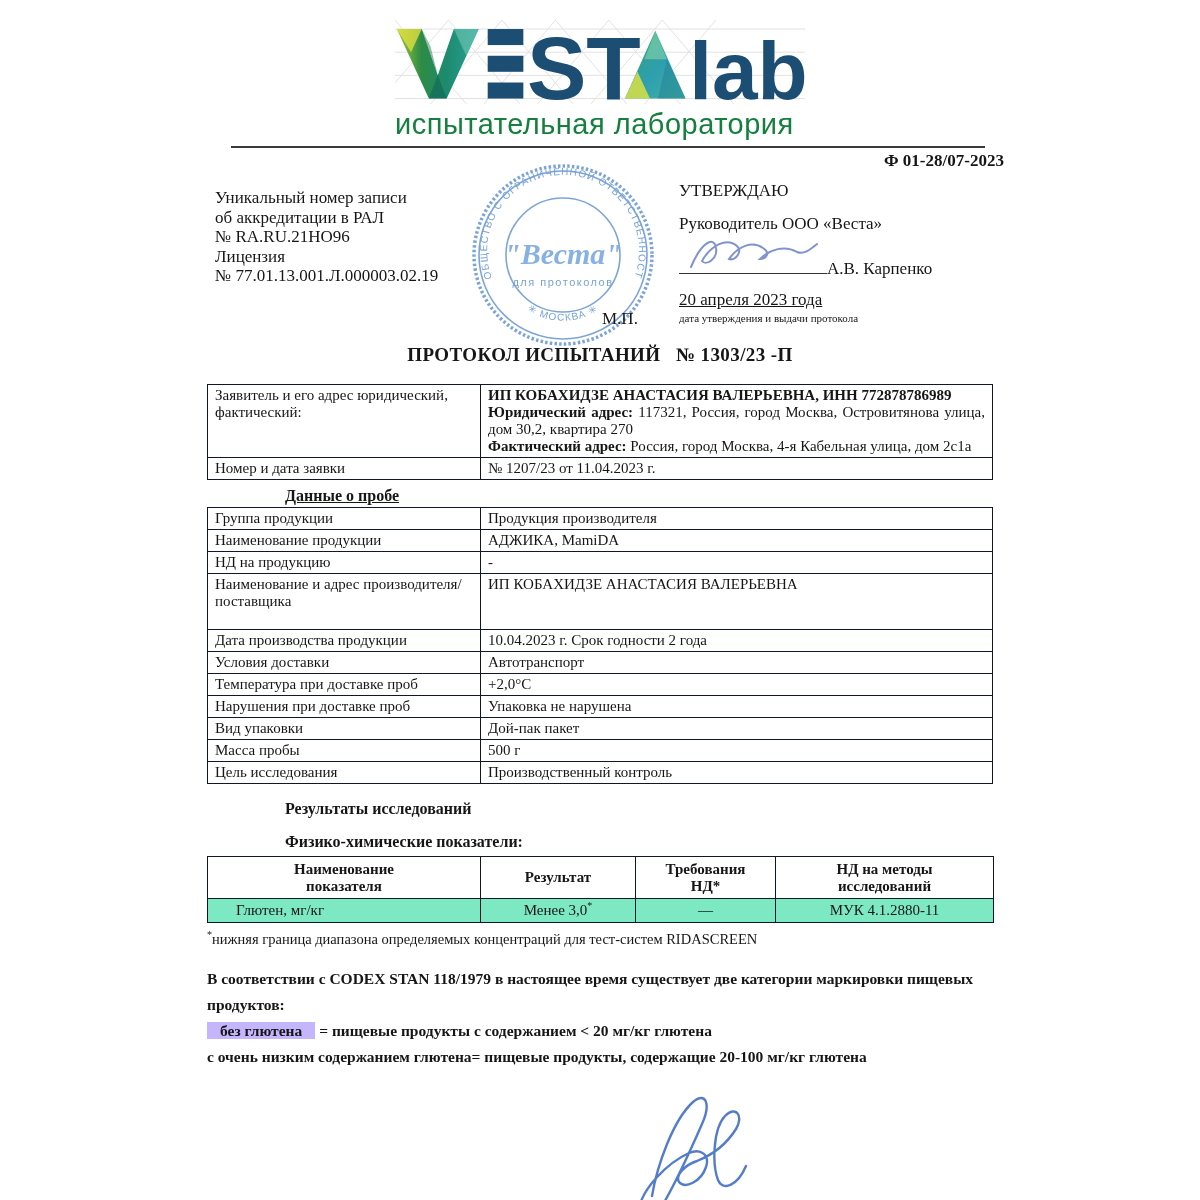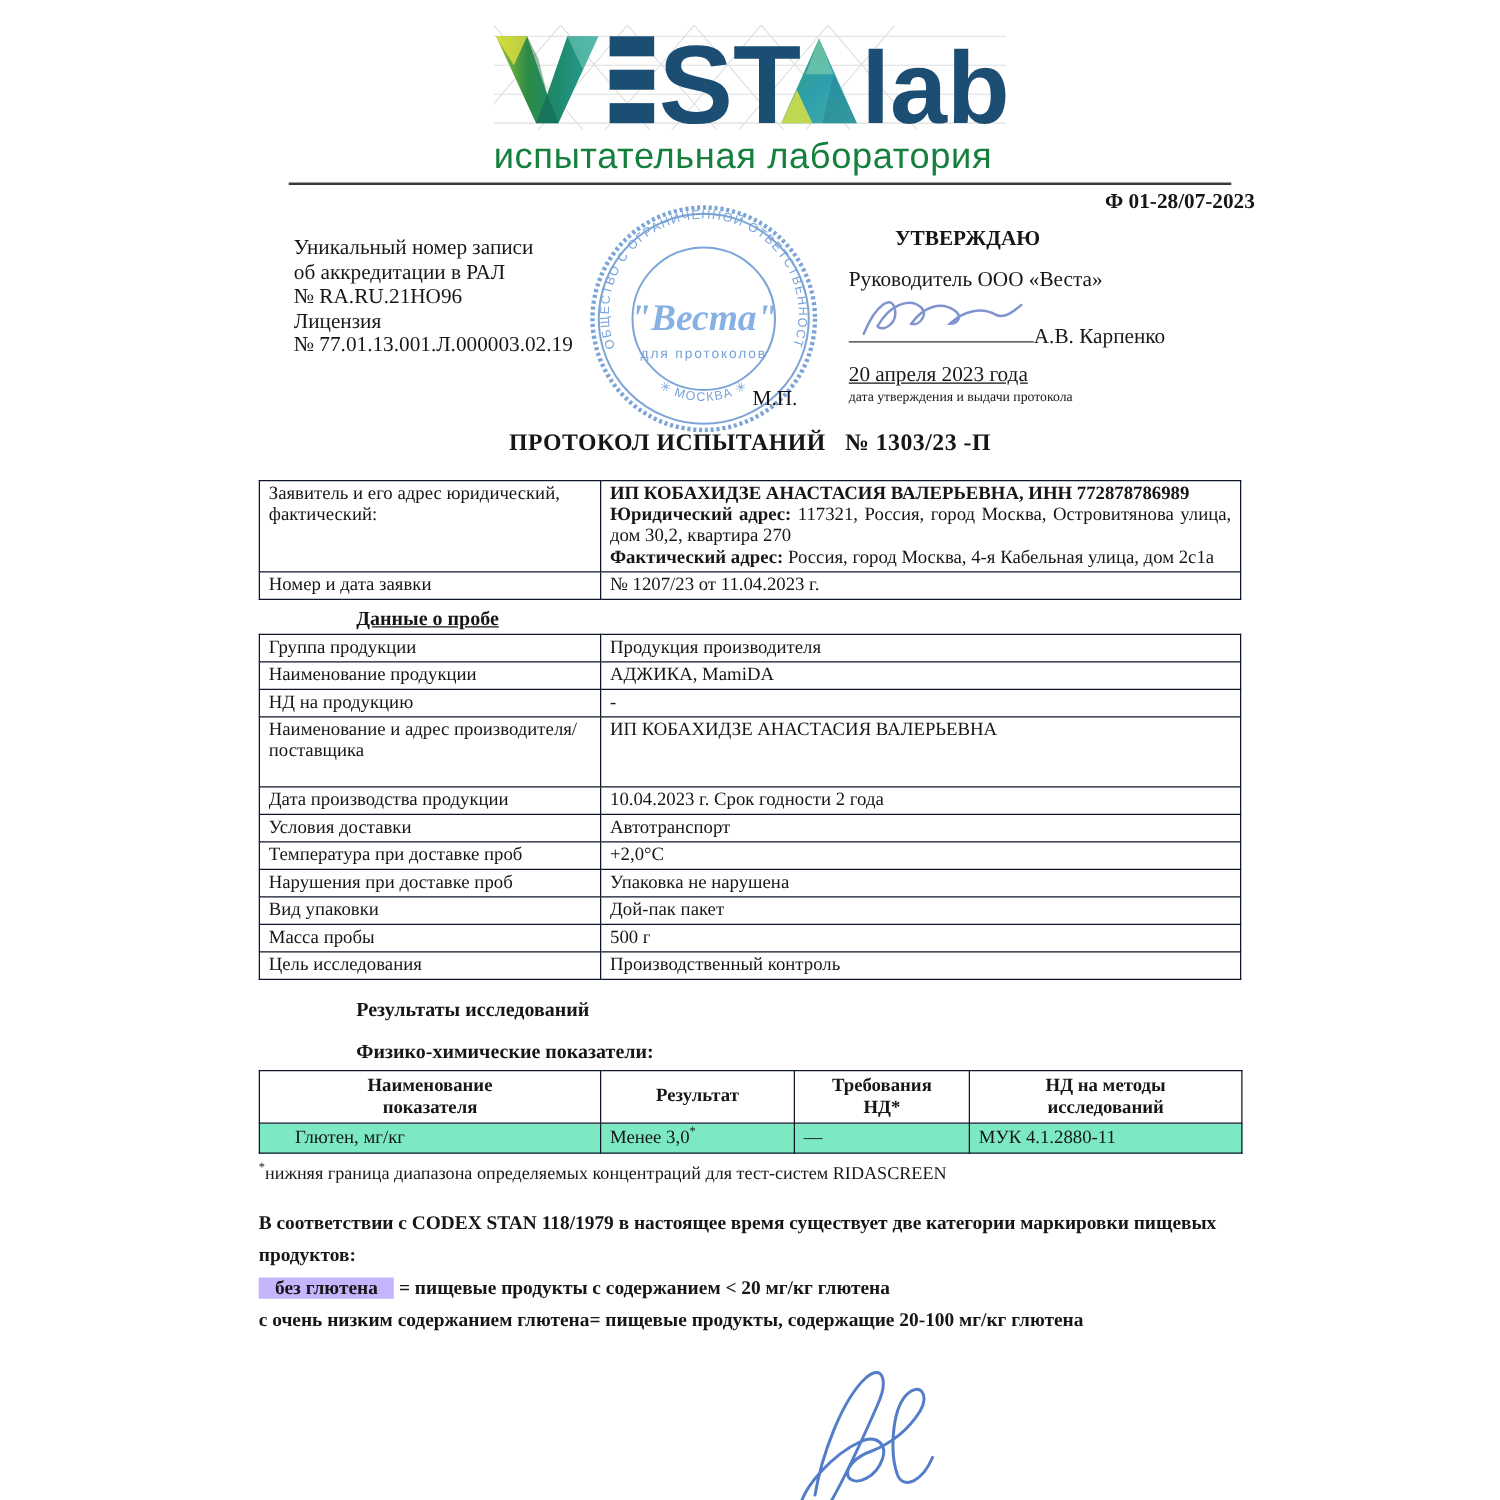--- a/index.html
+++ b/index.html
@@ -10,23 +10,23 @@
   }
   
   .logo-wrap { position:absolute; top:20px; left:50%; transform:translateX(-50%); text-align:left; }
   .logo-sub {
     font-family:"Liberation Sans", sans-serif; font-size:29px; color:#15803d;
     letter-spacing:.5px; margin-top:0px;
   }
   
   .top-rule { position:absolute; top:146px; left:231px; width:754px; height:2px; background:#3a3a3a; }
   .form-code { position:absolute; top:151px; left:884px; font-size:17px; font-weight:bold; }
-  .accred { position:absolute; top:188px; left:215px; font-size:17px; line-height:19.5px;margin-left:20px; }
+  .accred { position:absolute; top:188px; left:215px; font-size:17px; line-height:19.5px; }
   .approve { position:absolute; top:163px; left:679px; font-size:17px; }
-  .approve .t1 { font-weight:bold;margin-left:37px; }
+  .approve .t1 { font-weight:normal; }
   .approve .role { margin-top:13px; }
   .sig-line1 { display:inline-block; width:148px; border-bottom:1.5px solid #333; height:14px; }
   .approve-name-row { margin-top:25px; position:relative; }
   .karp-sig { position:absolute; left:8px; top:-26px; }
   .approve .date { margin-top:11px; text-decoration:underline; }
   .approve .date-cap { font-size:11px; margin-top:2px; }
   .u { text-decoration:underline; }
   
   .stamp { position:absolute; top:160px; left:468px; opacity:.84; }
   .mp { position:absolute; top:309px; left:602px; font-size:17px; }
@@ -39,21 +39,21 @@
   .t1 .c1, .t2 .c1 { width:273px; }
   .bold { font-weight:bold; }
   .just { text-align:justify; }
   .sec-head { font-size:16px; font-weight:bold; margin:7px 0 2px 78px; }
   .t2 .row-producer { height:56px; }
   .results-head { margin-top:16px; margin-left:78px; font-size:16px; font-weight:bold; }
   .phys-head { margin-top:15px; margin-left:78px; font-size:16px; font-weight:bold; }
   .t3 { margin-top:5px; }
   .t3 td.hdr { text-align:center; font-weight:bold; white-space:pre-line; height:42px; vertical-align:middle; }
   .t3 .c1 { width:273px; } .t3 .c2 { width:155px; } .t3 .c3 { width:140px; } .t3 .c4 { width:218px; }
-  .t3 .data td { background:#7de9c2; height:24px; vertical-align:middle; text-align:left; }
+  .t3 .data td { background:#7de9c2; height:24px; vertical-align:middle; text-align:center; }
   .t3 .data td:first-child { text-align:left;padding-left:28px; }
   .footnote { margin-top:8px; font-size:14.5px; }
   sup { font-size:10px; vertical-align:super; line-height:0; }
   .codex { margin-top:18px; font-size:15.5px; font-weight:bold; line-height:26px; }
   .hl { background:#c4b5fd; padding:0 13px; }
   
   .footer { position:relative; margin-top:42px; height:150px; }
   .sig-block { position:absolute; left:398px; top:0; width:180px; height:120px; }
   .dav-sig { position:absolute; left:-8px; top:-28px; }
   .st-ring { font-family:"Liberation Sans", sans-serif; font-size:10px; letter-spacing:1.1px; fill:#5c90d2; }

